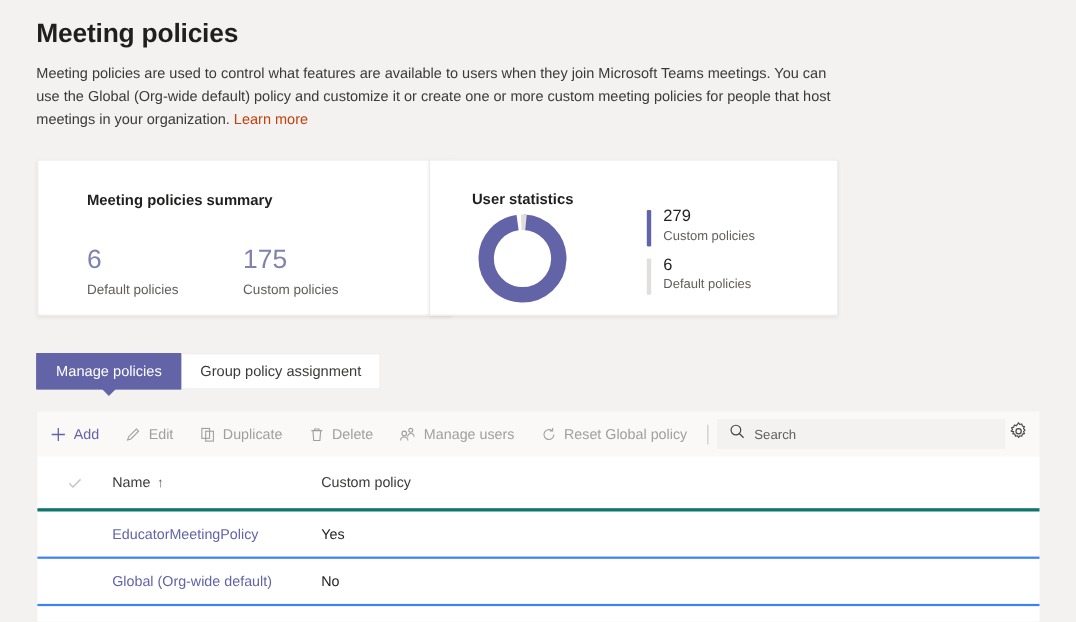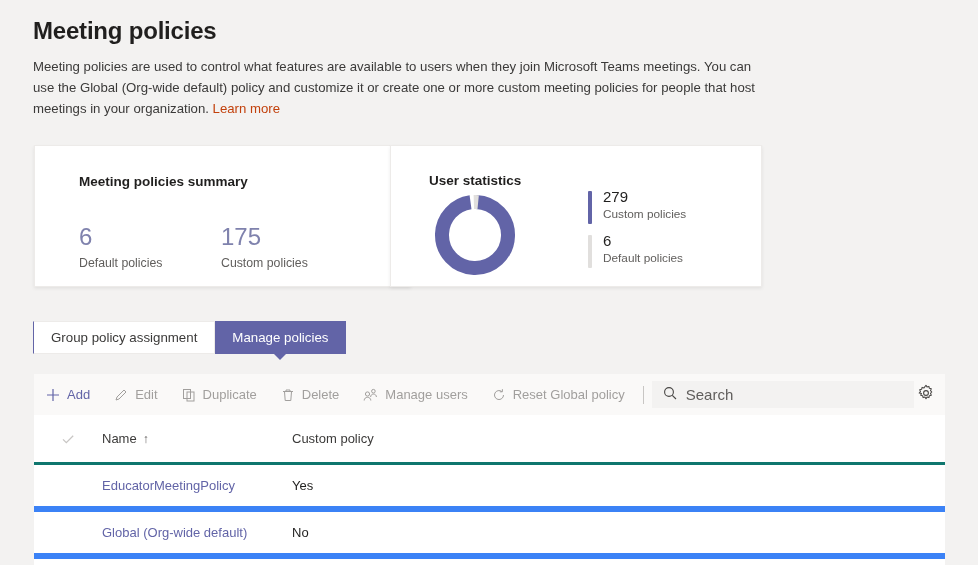--- a/index.html
+++ b/index.html
@@ -215,21 +215,21 @@
     align-items: center;
     gap: 9px;
     width: 240px;
     height: 27px;
     background: #f3f2f1;
     padding: 0 11px;
     margin-left: 2px;
     cursor: text;
   }
   .search-placeholder {
-    font-size: 15px;
+    font-size: 12px;
     color: #605e5c;
   }
   .gear-btn {
     margin-left: auto;
     margin-right: 10px;
     cursor: pointer;
     display: flex;
     align-items: center;
   }
 
@@ -238,21 +238,21 @@
     position: absolute;
     left: 34px;
     top: 415px;
     width: 911px;
     background: #ffffff;
   }
   .trow {
     display: flex;
     align-items: center;
     height: 41px;
-    border-bottom: 6px solid #3b82f6;
+    border-bottom: 2px solid #3b82f6;
     font-size: 13px;
   }
   .trow.header {
     height: 47px;
     border-bottom: 3px solid #0f766e;
     color: #605e5c;
   }
   .c-check {
     width: 68px;
     display: flex;
@@ -315,22 +315,22 @@
       </div>
       <div class="legend-row">
         <span class="legend-bar" id="legend-bar-default" style="background: rgb(225, 223, 221);"></span>
         <div class="legend-value">6</div>
         <div class="legend-label">Default policies</div>
       </div>
     </div>
   </div>
 
   <div class="tabs">
+    <div class="tab active">Manage policies</div>
     <div class="tab">Group policy assignment</div>
-    <div class="tab active">Manage policies</div>
   </div>
 
   <div class="toolbar">
 
     <div class="tb-btn enabled">
       <span>
         <svg width="14" height="14" viewBox="0 0 14 14">
             <path d="M7 1v12M1 7h12" stroke="#6264a7" stroke-width="1.2" fill="none"></path>
           </svg>
       </span>

